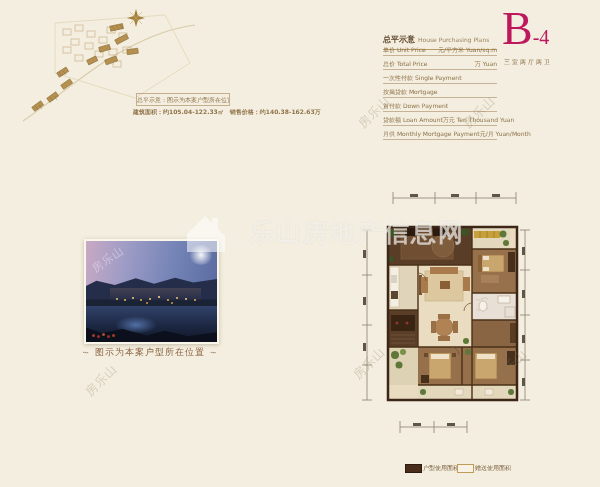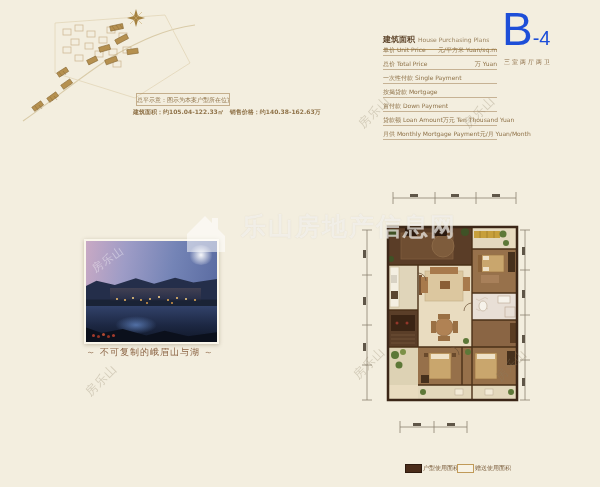--- a/index.html
+++ b/index.html
@@ -5,21 +5,21 @@
   html,body{margin:0;padding:0;}
   #stage{position:relative;width:600px;height:487px;background:#f3eedf;overflow:hidden;
          font-family:"DejaVu Sans","Liberation Sans",sans-serif;color:#8f7248;}
   .abs{position:absolute;}
 
   
   .wm{position:absolute;color:rgba(140,125,100,.30);font-size:12px;letter-spacing:1px;
       transform:rotate(-45deg);white-space:nowrap;}
 
   
-  .wm-center{position:absolute;left:183px;top:210px;display:flex;gap:12px;}
+  .wm-center{position:absolute;left:183px;top:210px;display:flex;align-items:center;gap:20px;}
   .wm-center .txt{font-size:25px;font-weight:bold;letter-spacing:2px;
       color:rgba(255,255,255,.62);text-shadow:0 0 1px rgba(160,145,120,.30);white-space:nowrap;}
   .wm-corner{position:absolute;left:521px;top:459px;font-size:15px;font-weight:bold;
       color:rgba(255,255,255,.85);text-shadow:0 0 1px rgba(170,155,130,.5);letter-spacing:1px;}
 
   
   .note-box{position:absolute;left:136px;top:93px;width:92px;height:11px;line-height:11px;
       border:1px solid rgba(170,140,95,.65);font-size:6px;text-align:center;
       color:#8f7248;white-space:nowrap;overflow:hidden;}
   .area-line{position:absolute;left:133px;top:108px;width:142px;font-size:6px;font-weight:bold;
@@ -55,22 +55,22 @@
   
   .pp-head{position:absolute;left:383px;top:27px;width:114px;border-bottom:1px solid #b89a66;
       padding-bottom:3px;white-space:nowrap;}
   .pp-head .cn{font-size:8px;font-weight:bold;color:#5f462c;}
   .pp-head .en{font-size:6px;color:#9b835f;margin-left:3px;}
   .pp-rows{position:absolute;left:383px;top:42px;width:114px;}
   .pp-row{display:flex;justify-content:space-between;align-items:flex-end;height:13px;
       border-bottom:1px solid rgba(160,130,85,.55);font-size:6px;color:#8f7248;white-space:nowrap;}
 
   
-  .badge{position:absolute;left:502px;top:4px;color:#1d4ed8;
-      font-family:Liberation Sans, sans-serif;white-space:nowrap;}
+  .badge{position:absolute;left:502px;top:4px;color:#be185d;
+      font-family:Liberation Serif, serif;white-space:nowrap;}
   .badge .big{font-size:46px;line-height:50px;}
   .badge .sub{font-size:20px;}
   .badge-type{position:absolute;left:504px;top:58px;font-size:6px;letter-spacing:2px;color:#8a6a42;}
 
   
   .legend-label{position:absolute;top:464px;font-size:6px;color:#7a5c3a;white-space:nowrap;}
   .sw{position:absolute;top:464px;width:15px;height:7px;}
   .sw.filled{background:#4a2c1a;border:1px solid #2e1a0e;}
   .sw.outline{background:#f7f2e4;border:1px solid #c09a58;}
 
@@ -134,24 +134,24 @@
     <div class="glow"></div>
     <div class="hills"></div>
     <div class="village"></div>
     <div class="lights"></div>
     <div class="water"></div>
     <div class="streak"></div>
     <div class="fg"></div>
     <div class="flowers"></div>
   </div>
   <div class="photo-wm wm">房乐山</div>
-  <div class="caption">～ 不可复制的峨眉山与湖 ～</div>
+  <div class="caption">～ 图示为本案户型所在位置 ～</div>
 
   <div class="pp-head">
-    <span class="cn">建筑面积</span><span class="en">House Purchasing Plans</span>
+    <span class="cn">总平示意</span><span class="en">House Purchasing Plans</span>
   </div>
   <div class="pp-rows">
     <div class="pp-row">
       <span>单价 Unit Price</span>
       <span>元/平方米 Yuan/sq.m</span>
     </div>
     <div class="pp-row">
       <span>总价 Total Price</span>
       <span>万 Yuan</span>
     </div>

